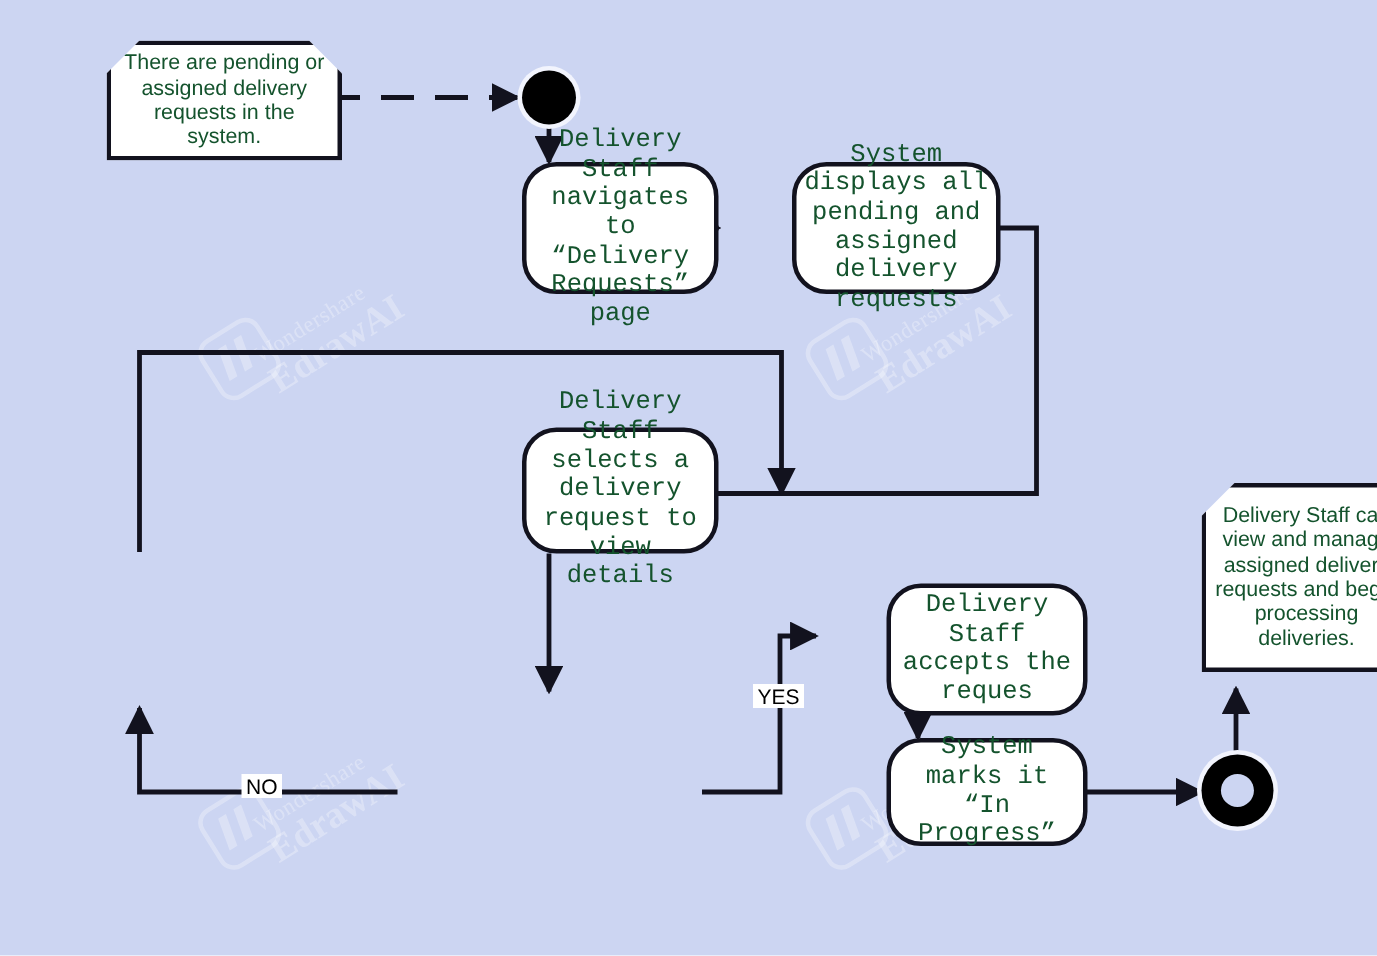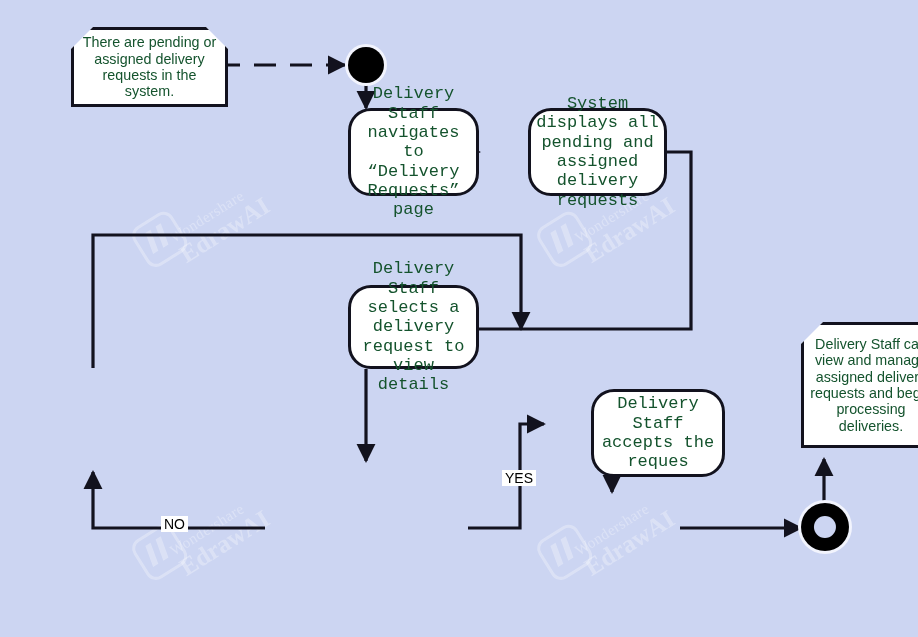--- a/index.html
+++ b/index.html
@@ -236,23 +236,26 @@
   <div class="node activity" style="left:302px; top:285px; width:131px; height:84px;">
     <span>Delivery Staff selects a delivery request to view details</span>
   </div>
 
 
 
   <div class="node activity" style="left:545px; top:389px; width:134px; height:88px;">
     <span>Delivery Staff accepts the reques</span>
   </div>
 
+  <div class="node activity" style="left:545px; top:492px; width:134px; height:72px;">
+    <span>System marks it “In Progress”</span>
+  </div>
 
   <div class="final-node" style="left:801px; top:503px; width:48px; height:48px;"></div>
 
   <div class="node note fold-both" style="left:755px; top:322px; width:140px; height:126px;">
     <span>Delivery Staff can view and manage assigned delivery requests and begin processing deliveries.</span>
   </div>
 
-  <div class="edge-label" style="left:502px; top:470px;">YES</div>
+  <div class="edge-label" style="left:502px; top:456px;">YES</div>
   <div class="edge-label" style="left:161px; top:516px;">NO</div>
 
 </div>
 
 </body></html>

